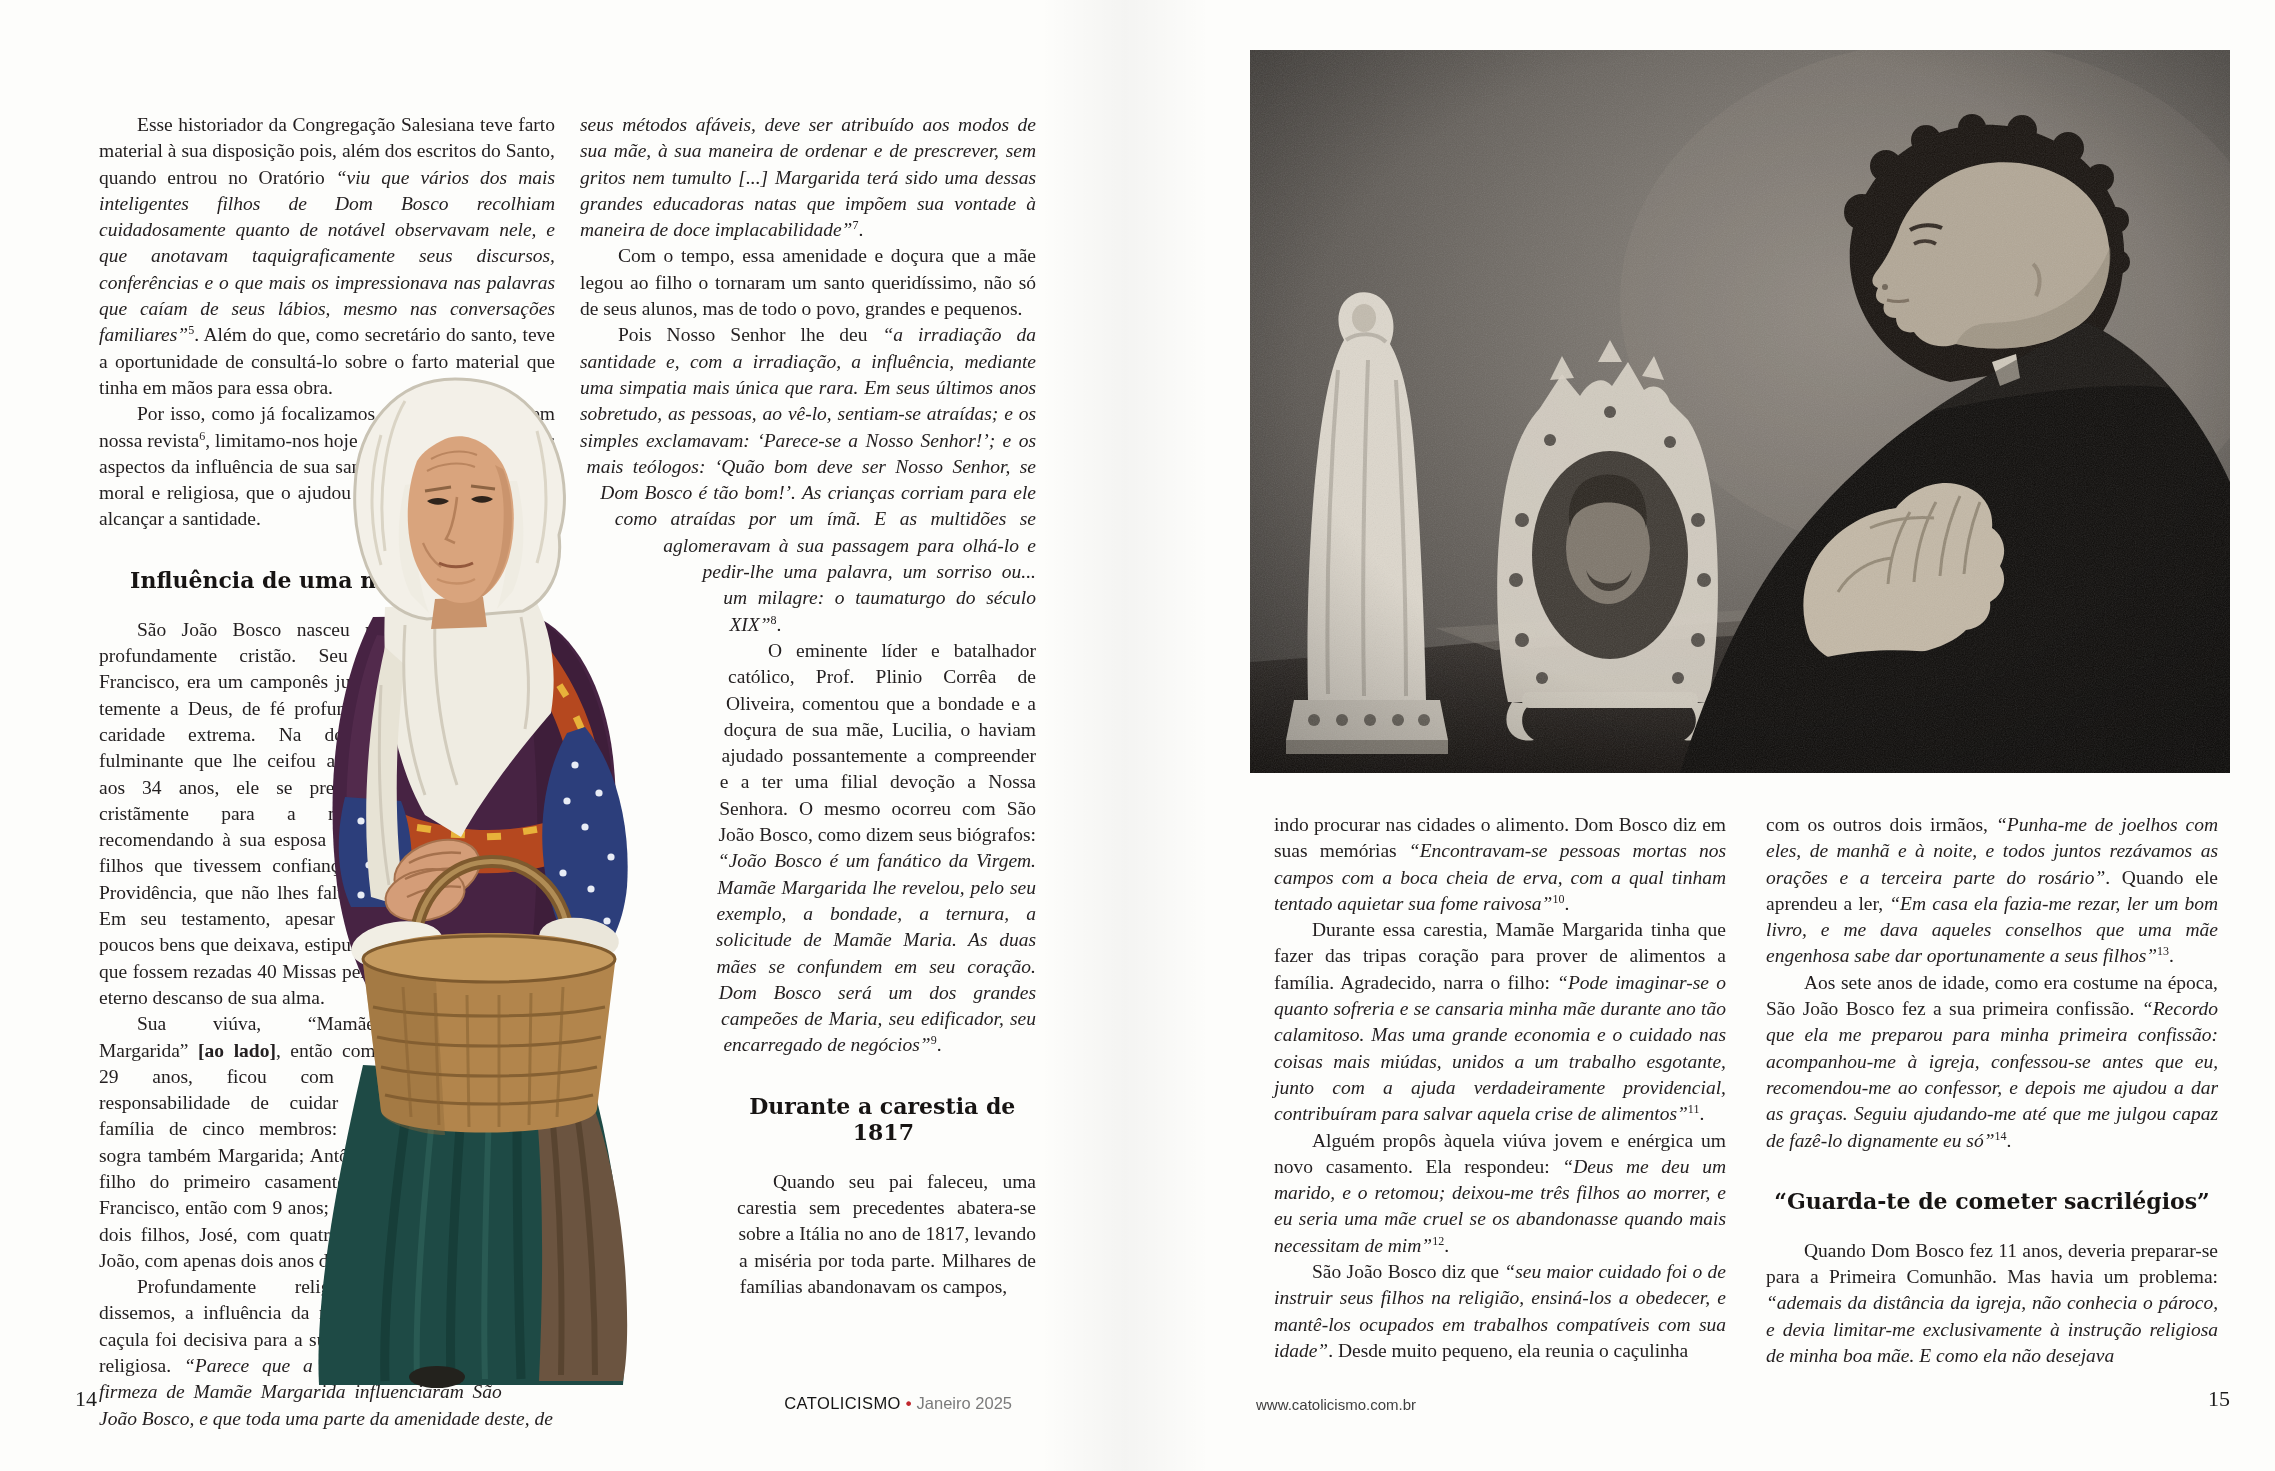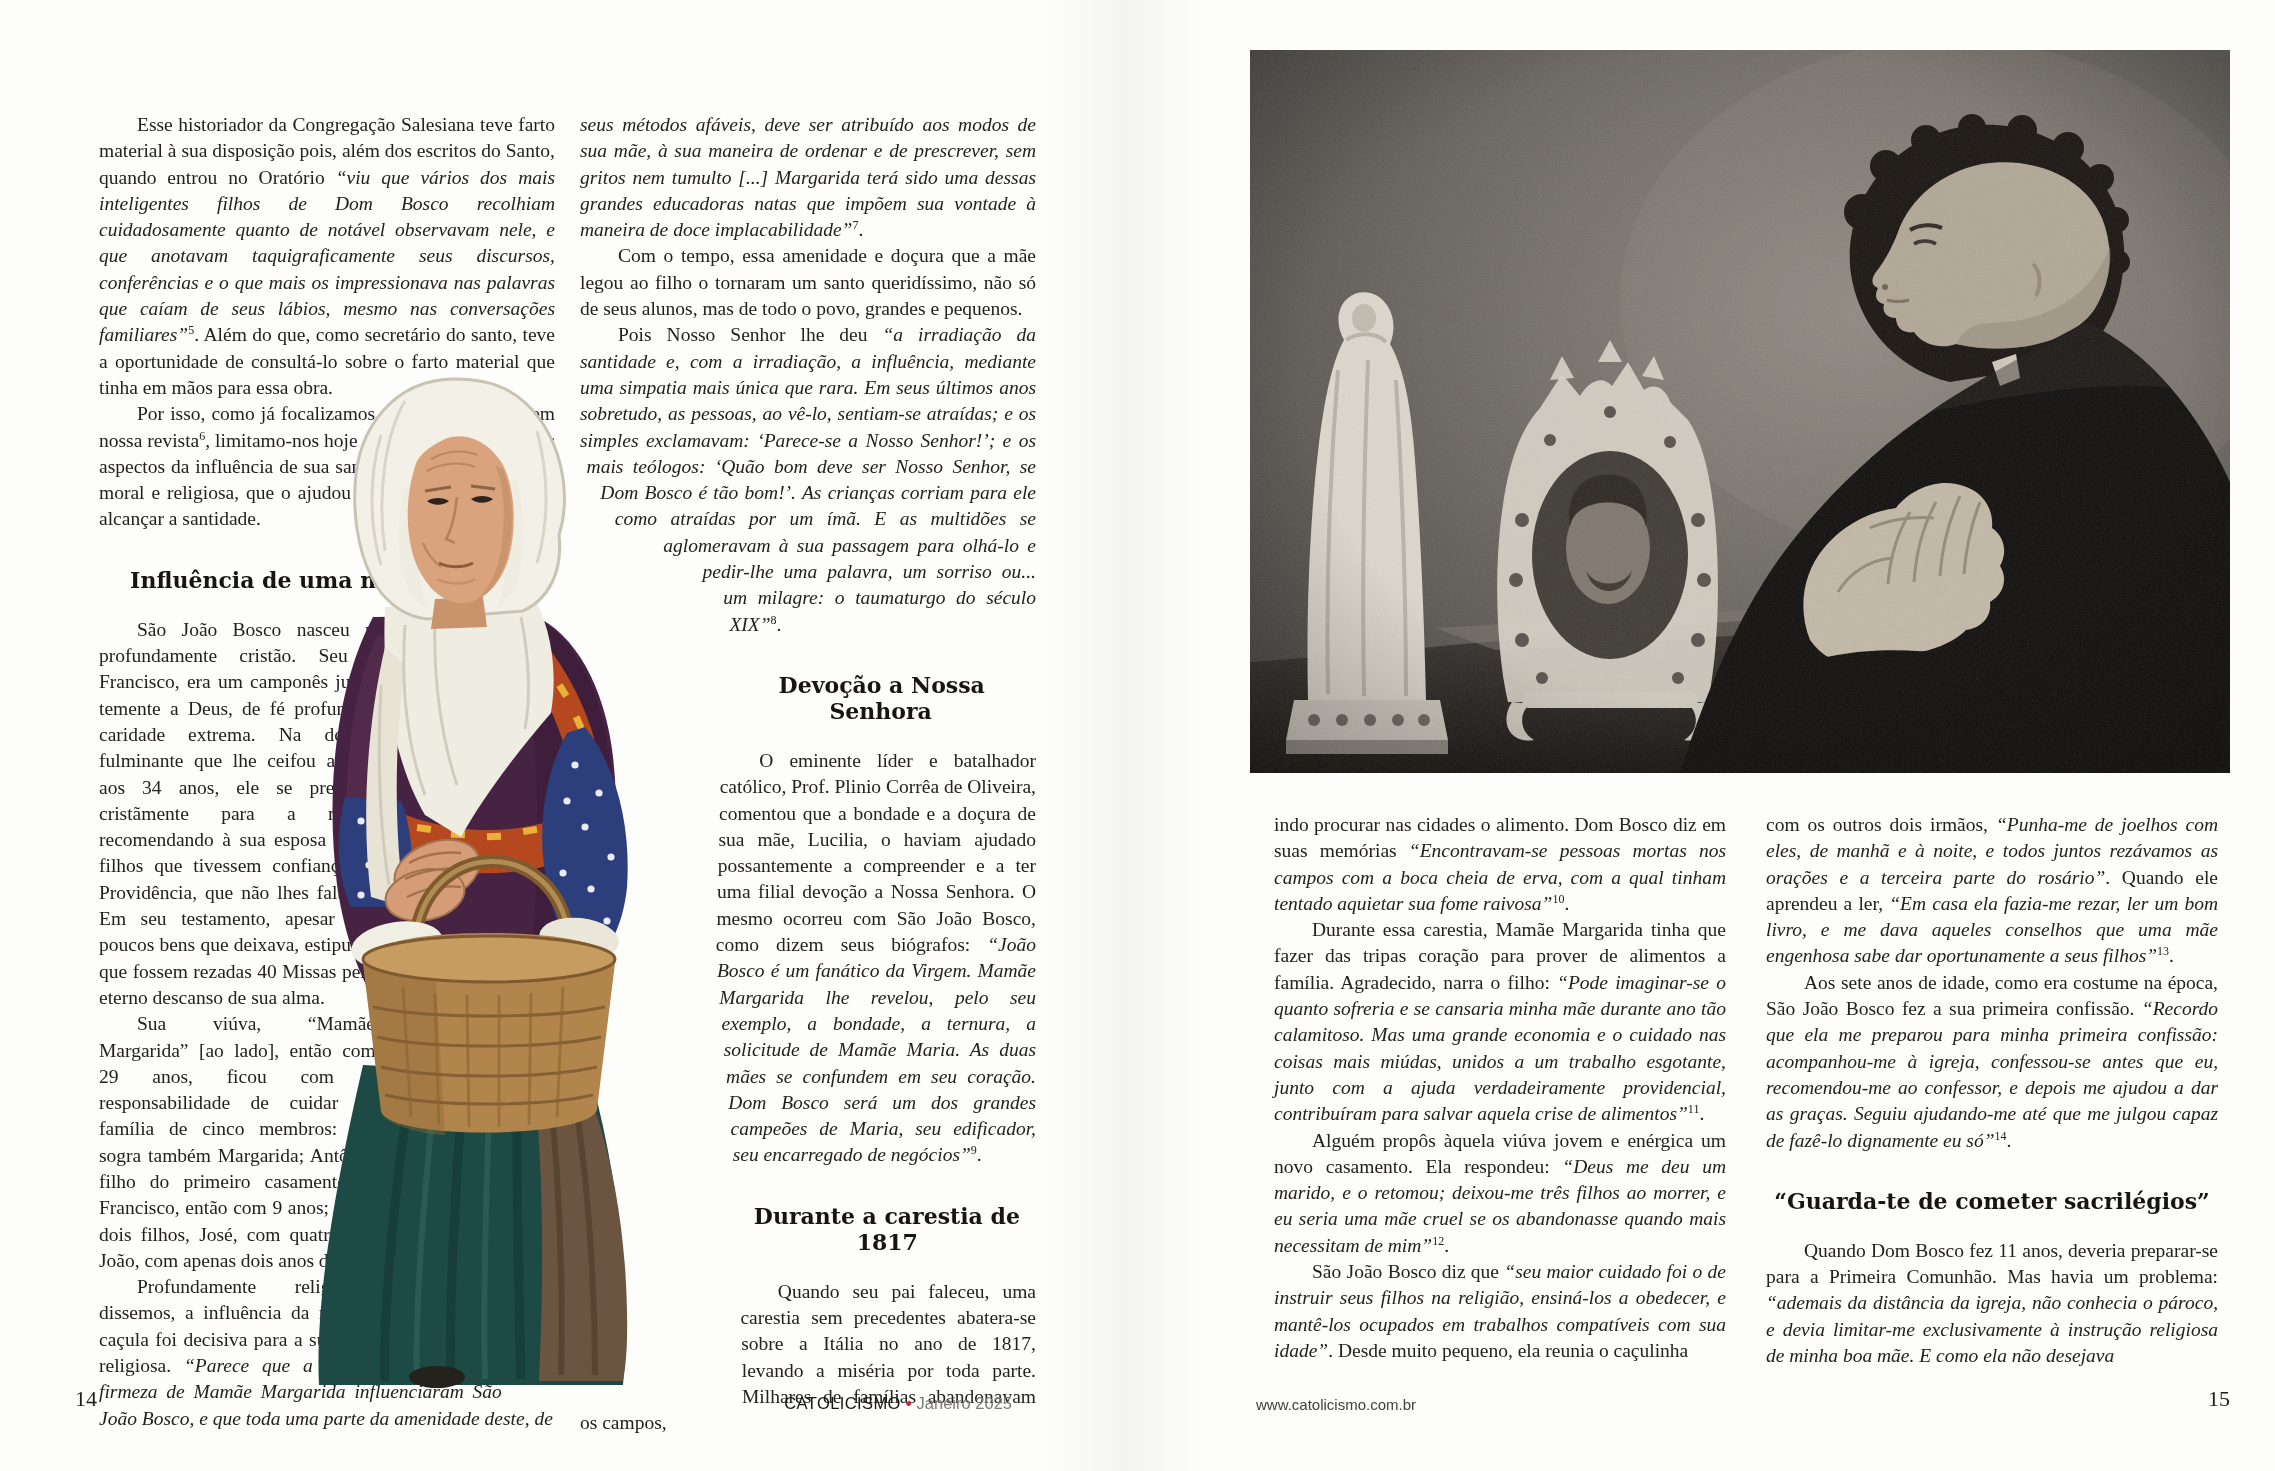--- a/index.html
+++ b/index.html
@@ -30,21 +30,21 @@
     font-family:"DejaVu Serif", serif;
     font-weight:bold;
     font-size:22px;
     line-height:26px;
     text-align:center;
     text-indent:0;
     color:#171413;
     margin:34px 0 24px 0;
   }
   .col .it{font-style:italic;}
-  .col .bd{font-weight:normal;}
+  .col .bd{font-weight:bold;}
   .col sup{font-size:12px;line-height:0;vertical-align:super;}
   .col-l1{left:75px;top:112px;width:456px;height:1280px;}
   .col-l2{left:556px;top:112px;width:456px;height:1280px;}
   .col-r1{left:1250px;top:812px;width:452px;height:560px;}
   .col-r2{left:1742px;top:812px;width:452px;height:560px;}
   .wrap-r{
     float:right;width:200px;height:1280px;
     shape-outside:polygon(200px 0px,200px 460px,110px 510px,40px 560px,25px 620px,20px 900px,25px 1080px,55px 1120px,110px 1180px,140px 1240px,150px 1280px,200px 1280px);
   }
   .wrap-l{
@@ -98,21 +98,20 @@
         <p><span>Profundamente religiosa, como dissemos, a influência da mãe sobre o filho caçula foi decisiva para a sua formação moral e religiosa. </span><span class="it">“Parece que a paciência e a doce firmeza de Mamãe Margarida influenciaram São João Bosco, e que toda uma parte da amenidade deste, de</span></p>
       </div>
   </div>
 
   <div class="col col-l2">
     <div class="wrap-l"></div>
     <div>
         <p class="noindent"><span class="it">seus métodos afáveis, deve ser atribuído aos modos de sua mãe, à sua maneira de ordenar e de prescrever, sem gritos nem tumulto [...] Margarida terá sido uma dessas grandes educadoras natas que impõem sua vontade à maneira de doce implacabilidade”</span><sup>7</sup><span>.</span></p>
         <p><span>Com o tempo, essa amenidade e doçura que a mãe legou ao filho o tornaram um santo queridíssimo, não só de seus alunos, mas de todo o povo, grandes e pequenos.</span></p>
         <p><span>Pois Nosso Senhor lhe deu </span><span class="it">“a irradiação da santidade e, com a irradiação, a influência, mediante uma simpatia mais única que rara. Em seus últimos anos sobretudo, as pessoas, ao vê-lo, sentiam-se atraídas; e os simples exclamavam: ‘Parece-se a Nosso Senhor!’; e os mais teólogos: ‘Quão bom deve ser Nosso Senhor, se Dom Bosco é tão bom!’. As crianças corriam para ele como atraídas por um ímã. E as multidões se aglomeravam à sua passagem para olhá-lo e pedir-lhe uma palavra, um sorriso ou... um milagre: o taumaturgo do século XIX”</span><sup>8</sup><span>.</span></p>
-        <div class="heading"><span>Devoção a Nossa Senhora</span></div>
         <p><span>O eminente líder e batalhador católico, Prof. Plinio Corrêa de Oliveira, comentou que a bondade e a doçura de sua mãe, Lucilia, o haviam ajudado possantemente a compreender e a ter uma filial devoção a Nossa Senhora. O mesmo ocorreu com São João Bosco, como dizem seus biógrafos: </span><span class="it">“João Bosco é um fanático da Virgem. Mamãe Margarida lhe revelou, pelo seu exemplo, a bondade, a ternura, a solicitude de Mamãe Maria. As duas mães se confundem em seu coração. Dom Bosco será um dos grandes campeões de Maria, seu edificador, seu encarregado de negócios”</span><sup>9</sup><span>.</span></p>
         <div class="heading"><span>Durante a carestia de 1817</span></div>
         <p><span>Quando seu pai faleceu, uma carestia sem precedentes abatera-se sobre a Itália no ano de 1817, levando a miséria por toda parte. Milhares de famílias abandonavam os campos,</span></p>
       </div>
   </div>
 
   <div class="illustration">
     <svg width="412" height="1028" viewBox="0 0 412 1028" xmlns="http://www.w3.org/2000/svg">
 
       <path d="M88,252 C52,320 40,420 52,520 C60,575 78,622 96,644 L302,644 C324,582 338,482 328,392 C320,322 290,268 248,250 Z" fill="#472343"></path>

